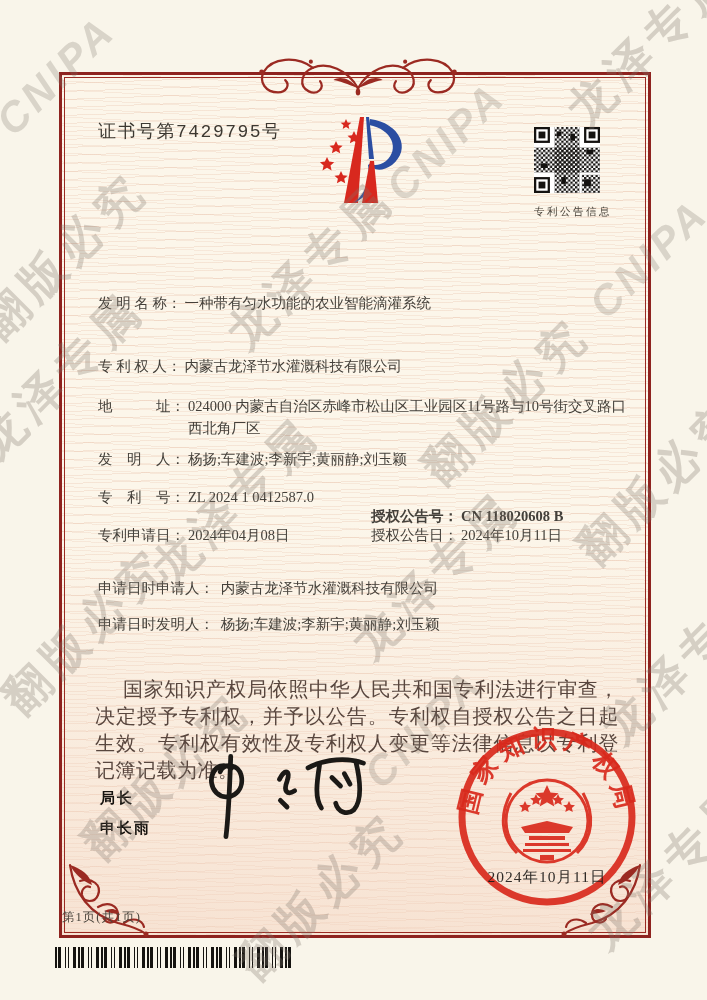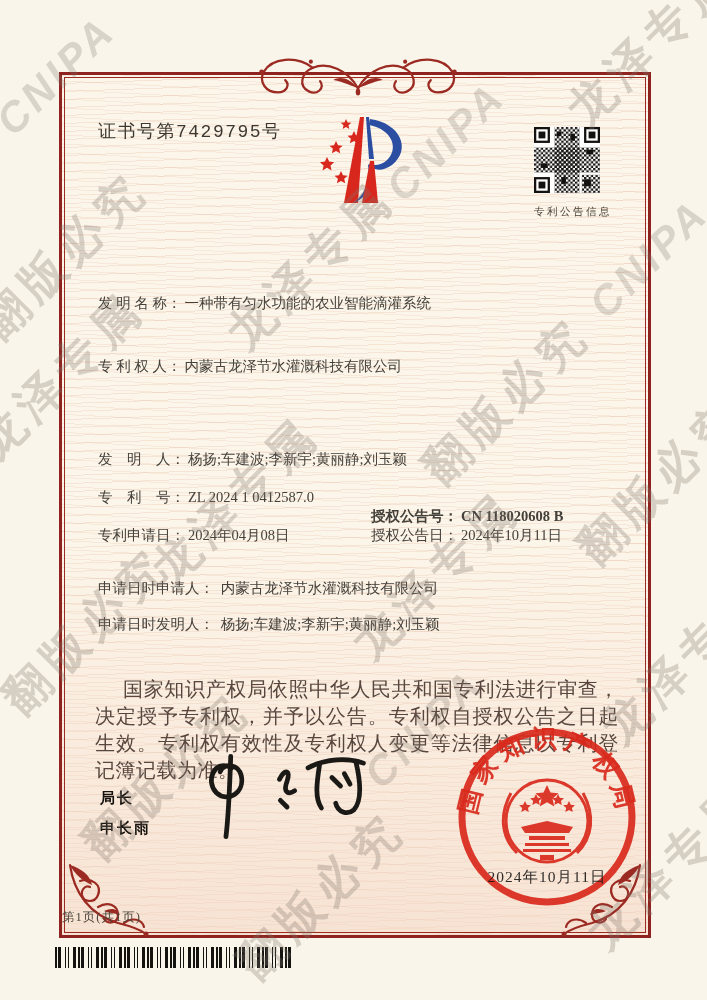--- a/index.html
+++ b/index.html
@@ -210,20 +210,24 @@
 
 
     <div class="row r1">
       <span class="label">发 明 名 称：</span>
       <span class="value">一种带有匀水功能的农业智能滴灌系统</span>
     </div>
     <div class="row r2">
       <span class="label">专 利 权 人：</span>
       <span class="value">内蒙古龙泽节水灌溉科技有限公司</span>
     </div>
+    <div class="row r3">
+      <span class="label">地　　　址：</span>
+      <span class="value">024000 内蒙古自治区赤峰市松山区工业园区11号路与10号街交叉路口西北角厂区</span>
+    </div>
     <div class="row r4">
       <span class="label">发　明　人：</span>
       <span class="value">杨扬;车建波;李新宇;黄丽静;刘玉颖</span>
     </div>
     <div class="row r5a">
       <span class="label">专　利　号：</span>
       <span class="value">ZL 2024 1 0412587.0</span>
     </div>
     <div class="row r5b">
       <span class="label">授权公告号：</span>

